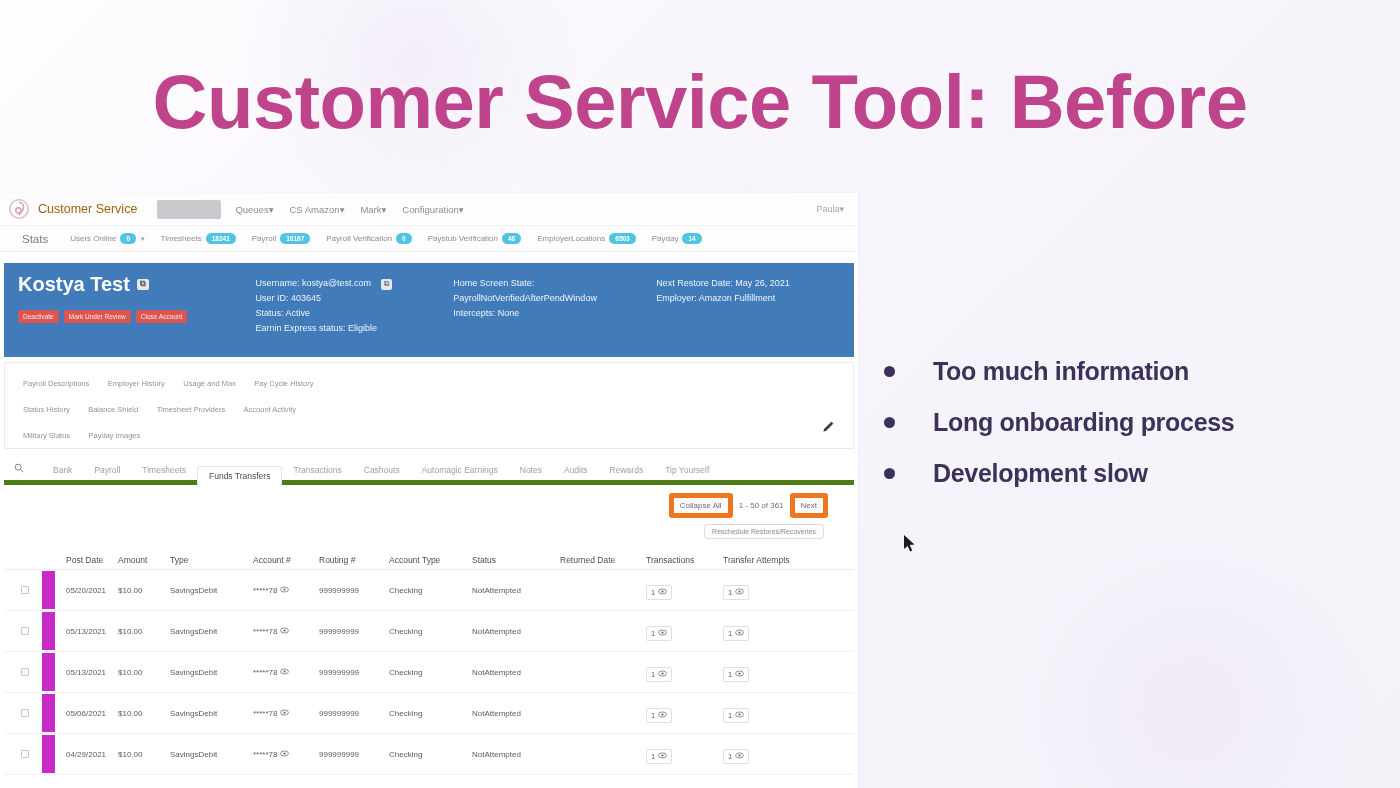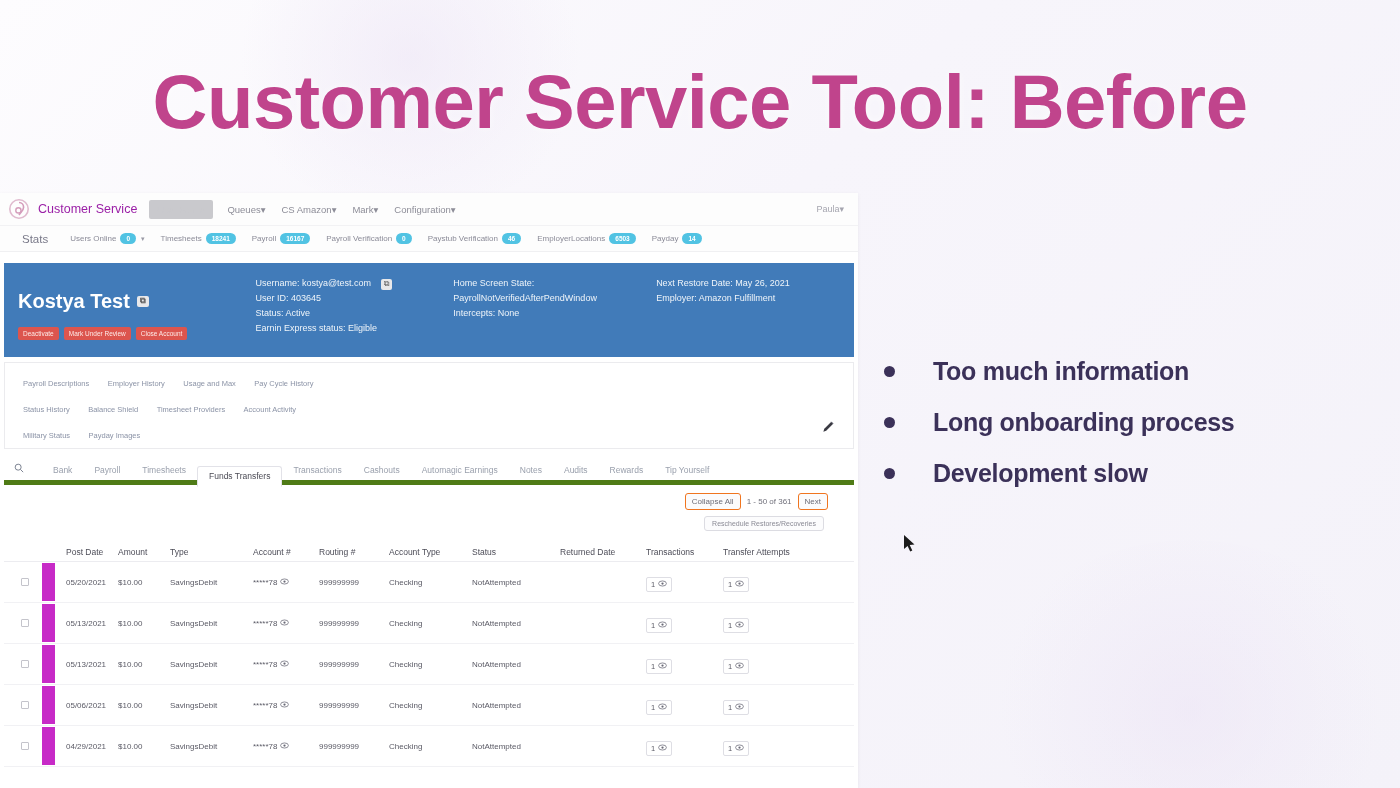--- a/index.html
+++ b/index.html
@@ -58,21 +58,21 @@
   }
 
   
   #topnav {
     height: 33px; background: #fdfdfd;
     display: flex; align-items: center; padding-left: 8px;
     border-bottom: 1px solid #f2f2f4;
     position: relative;
   }
   #logo-icon { width: 22px; height: 22px; margin-right: 8px; flex: 0 0 auto; }
-  #brand { font-size: 12.5px; color: #a21caf; margin-right: 12px; white-space: nowrap; }
+  #brand { font-size: 12.5px; color: #a16207; margin-right: 20px; white-space: nowrap; }
   .nav-item {
     font-size: 9.5px; color: #8d8d99; margin-right: 16px; white-space: nowrap;
   }
   #nav-username {
     background: #c9c9cd; color: #c9c9cd;
     padding: 4px 8px; border-radius: 2px;
     font-size: 9.5px; margin-right: 14px; white-space: nowrap;
   }
   #nav-user {
     position: absolute; right: 14px; font-size: 9px; color: #a5a5b0; white-space: nowrap;
@@ -94,21 +94,21 @@
   }
   .stat-caret { font-size: 7px; color: #9a9aa6; margin-left: 5px; }
 
   
   #userpanel {
     margin: 11px 4px 0 4px;
     background: #3d7cbf; color: #ffffff;
     height: 94px; position: relative;
     display: flex; padding: 10px 0 0 14px;
   }
-  #userpanel-left { width: 240px; margin-top: 17px; }
+  #userpanel-left { width: 240px; }
   #user-name { font-size: 20px; font-weight: bold; display: flex; align-items: center; }
   .copy-badge {
     display: inline-block; background: #e8e8ea; color: #555;
     font-size: 8px; padding: 1px 3px; border-radius: 2px; margin-left: 7px;
     line-height: 1.1;
   }
   #user-actions { margin-top: 14px; display: flex; gap: 5px; }
   .act-btn {
     background: #e5534b; color: #ffe9e7;
     font-size: 6.5px; padding: 3px 5px; border-radius: 2px; white-space: nowrap;
@@ -150,21 +150,21 @@
     border: 1px solid #e2e2e8; border-bottom: 1px solid #ffffff;
     border-radius: 3px 3px 0 0; position: relative; top: 7px; font-weight: normal;
   }
 
   
   #pagerrow {
     display: flex; justify-content: flex-end; align-items: center;
     margin: 8px 30px 0 0; gap: 6px;
   }
   .pager-btn {
-    border: 1px solid #f97316; background: #fbfbfc;
+    border: 5px solid #f97316; background: #fbfbfc;
     font-size: 8px; color: #6c6c78; padding: 3px 6px; border-radius: 3px; white-space: nowrap;
   }
   #pager-count { font-size: 8px; color: #70707c; white-space: nowrap; }
   #reschedule-row { display: flex; justify-content: flex-end; margin: 6px 34px 0 0; }
   #reschedule-btn {
     border: 1px solid #dcdce2; background: #fcfcfd;
     font-size: 7px; color: #8a8a96; padding: 3px 7px; border-radius: 3px; white-space: nowrap;
   }
 
   

